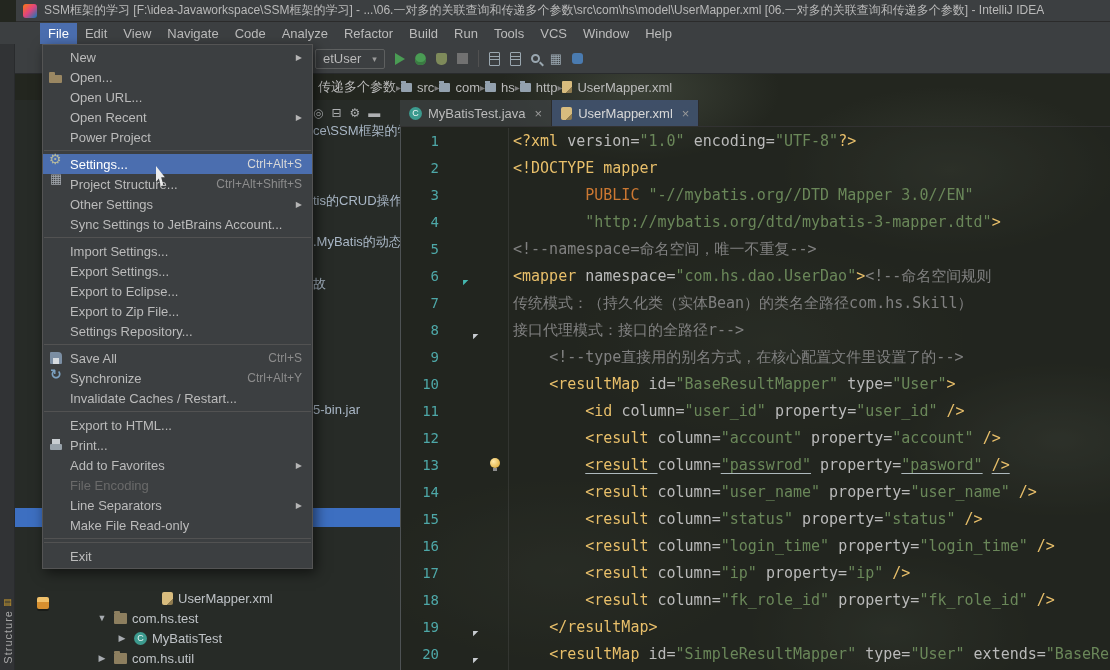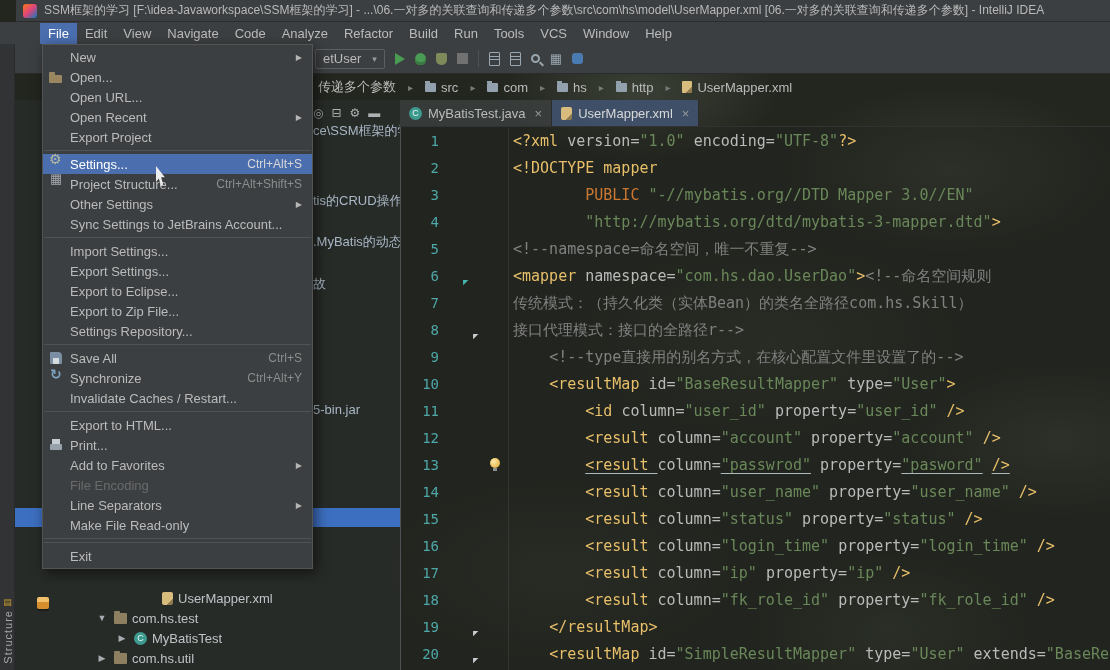--- a/index.html
+++ b/index.html
@@ -58,21 +58,21 @@
   .orange-stack-icon{position:absolute;left:22px;top:497px;width:12px;height:12px;border-radius:2px;
     background:linear-gradient(#F0C06A 45%,#D68F2F 45%);box-shadow:0 2px 0 rgba(0,0,0,.35);}
   
   .xml-file-icon{display:inline-block;width:11px;height:13px;flex:0 0 auto;border-radius:2px;
     background:linear-gradient(135deg,#D8BC7E 72%,#8F7B4F 72%);}
   .package-icon{display:inline-block;width:13px;height:11px;flex:0 0 auto;background:#8D7F5F;border-radius:1px;position:relative;}
   .package-icon::before{content:"";position:absolute;left:0;top:-2px;width:6px;height:2px;background:#8D7F5F;border-radius:1px 1px 0 0;}
   .class-icon{display:inline-block;width:13px;height:13px;flex:0 0 auto;border-radius:50%;background:#3C9A8E;color:#EAF5F3;font-size:9px;line-height:13px;text-align:center;}
   .class-icon::before{content:"C";}
   
-  .navbar{position:absolute;left:15px;top:74px;right:0;height:26px;display:flex;align-items:center;gap:12px;padding-left:303px;color:#BBBBBB;z-index:2;white-space:nowrap;}
+  .navbar{position:absolute;left:15px;top:74px;right:0;height:26px;display:flex;align-items:center;gap:0;padding-left:303px;color:#BBBBBB;z-index:2;white-space:nowrap;}
   .crumb{display:flex;align-items:center;gap:5px;}
   .crumb-sep{color:#7a7a7a;font-size:10px;}
   .nb-folder{display:inline-block;width:11px;height:9px;background:#93A1AE;border-radius:1px;position:relative;}
   .nb-folder::before{content:"";position:absolute;left:0;top:-2px;width:5px;height:2px;background:#93A1AE;}
   .nb-file{display:inline-block;width:10px;height:12px;border-radius:1px;background:linear-gradient(135deg,#D8BC7E 72%,#8F7B4F 72%);}
   
   .tabrow{position:absolute;left:400px;top:100px;right:0;height:27px;display:flex;align-items:flex-end;border-bottom:1px solid #323232;z-index:2;}
   .tab{display:flex;align-items:center;gap:6px;height:26px;padding:0 9px;background:rgba(63,66,68,.72);border-right:1px solid #2b2b2b;color:#BBBBBB;font-size:13px;white-space:nowrap;}
   .tab.active{background:rgba(64,81,109,.92);color:#D8D8D8;}
   .tab-close{color:#9a9a9a;font-size:13px;margin-left:3px;}
@@ -363,21 +363,21 @@
         <span class="mi-label">Open URL...</span>
         <span class="mi-right"></span>
       </div>
       <div class="menu-item">
         <span class="mi-icon"></span>
         <span class="mi-label">Open Recent</span>
         <span class="mi-right mi-arrow">▶</span>
       </div>
       <div class="menu-item">
         <span class="mi-icon"></span>
-        <span class="mi-label">Export Project</span>
+        <span class="mi-label">Power Project</span>
         <span class="mi-right"></span>
       </div>
       <div class="menu-sep"></div>
       <div class="menu-item selected">
         <span class="mi-icon settings-wrench-icon"></span>
         <span class="mi-label">Settings...</span>
         <span class="mi-right">Ctrl+Alt+S</span>
       </div>
       <div class="menu-item">
         <span class="mi-icon project-structure-icon"></span>

